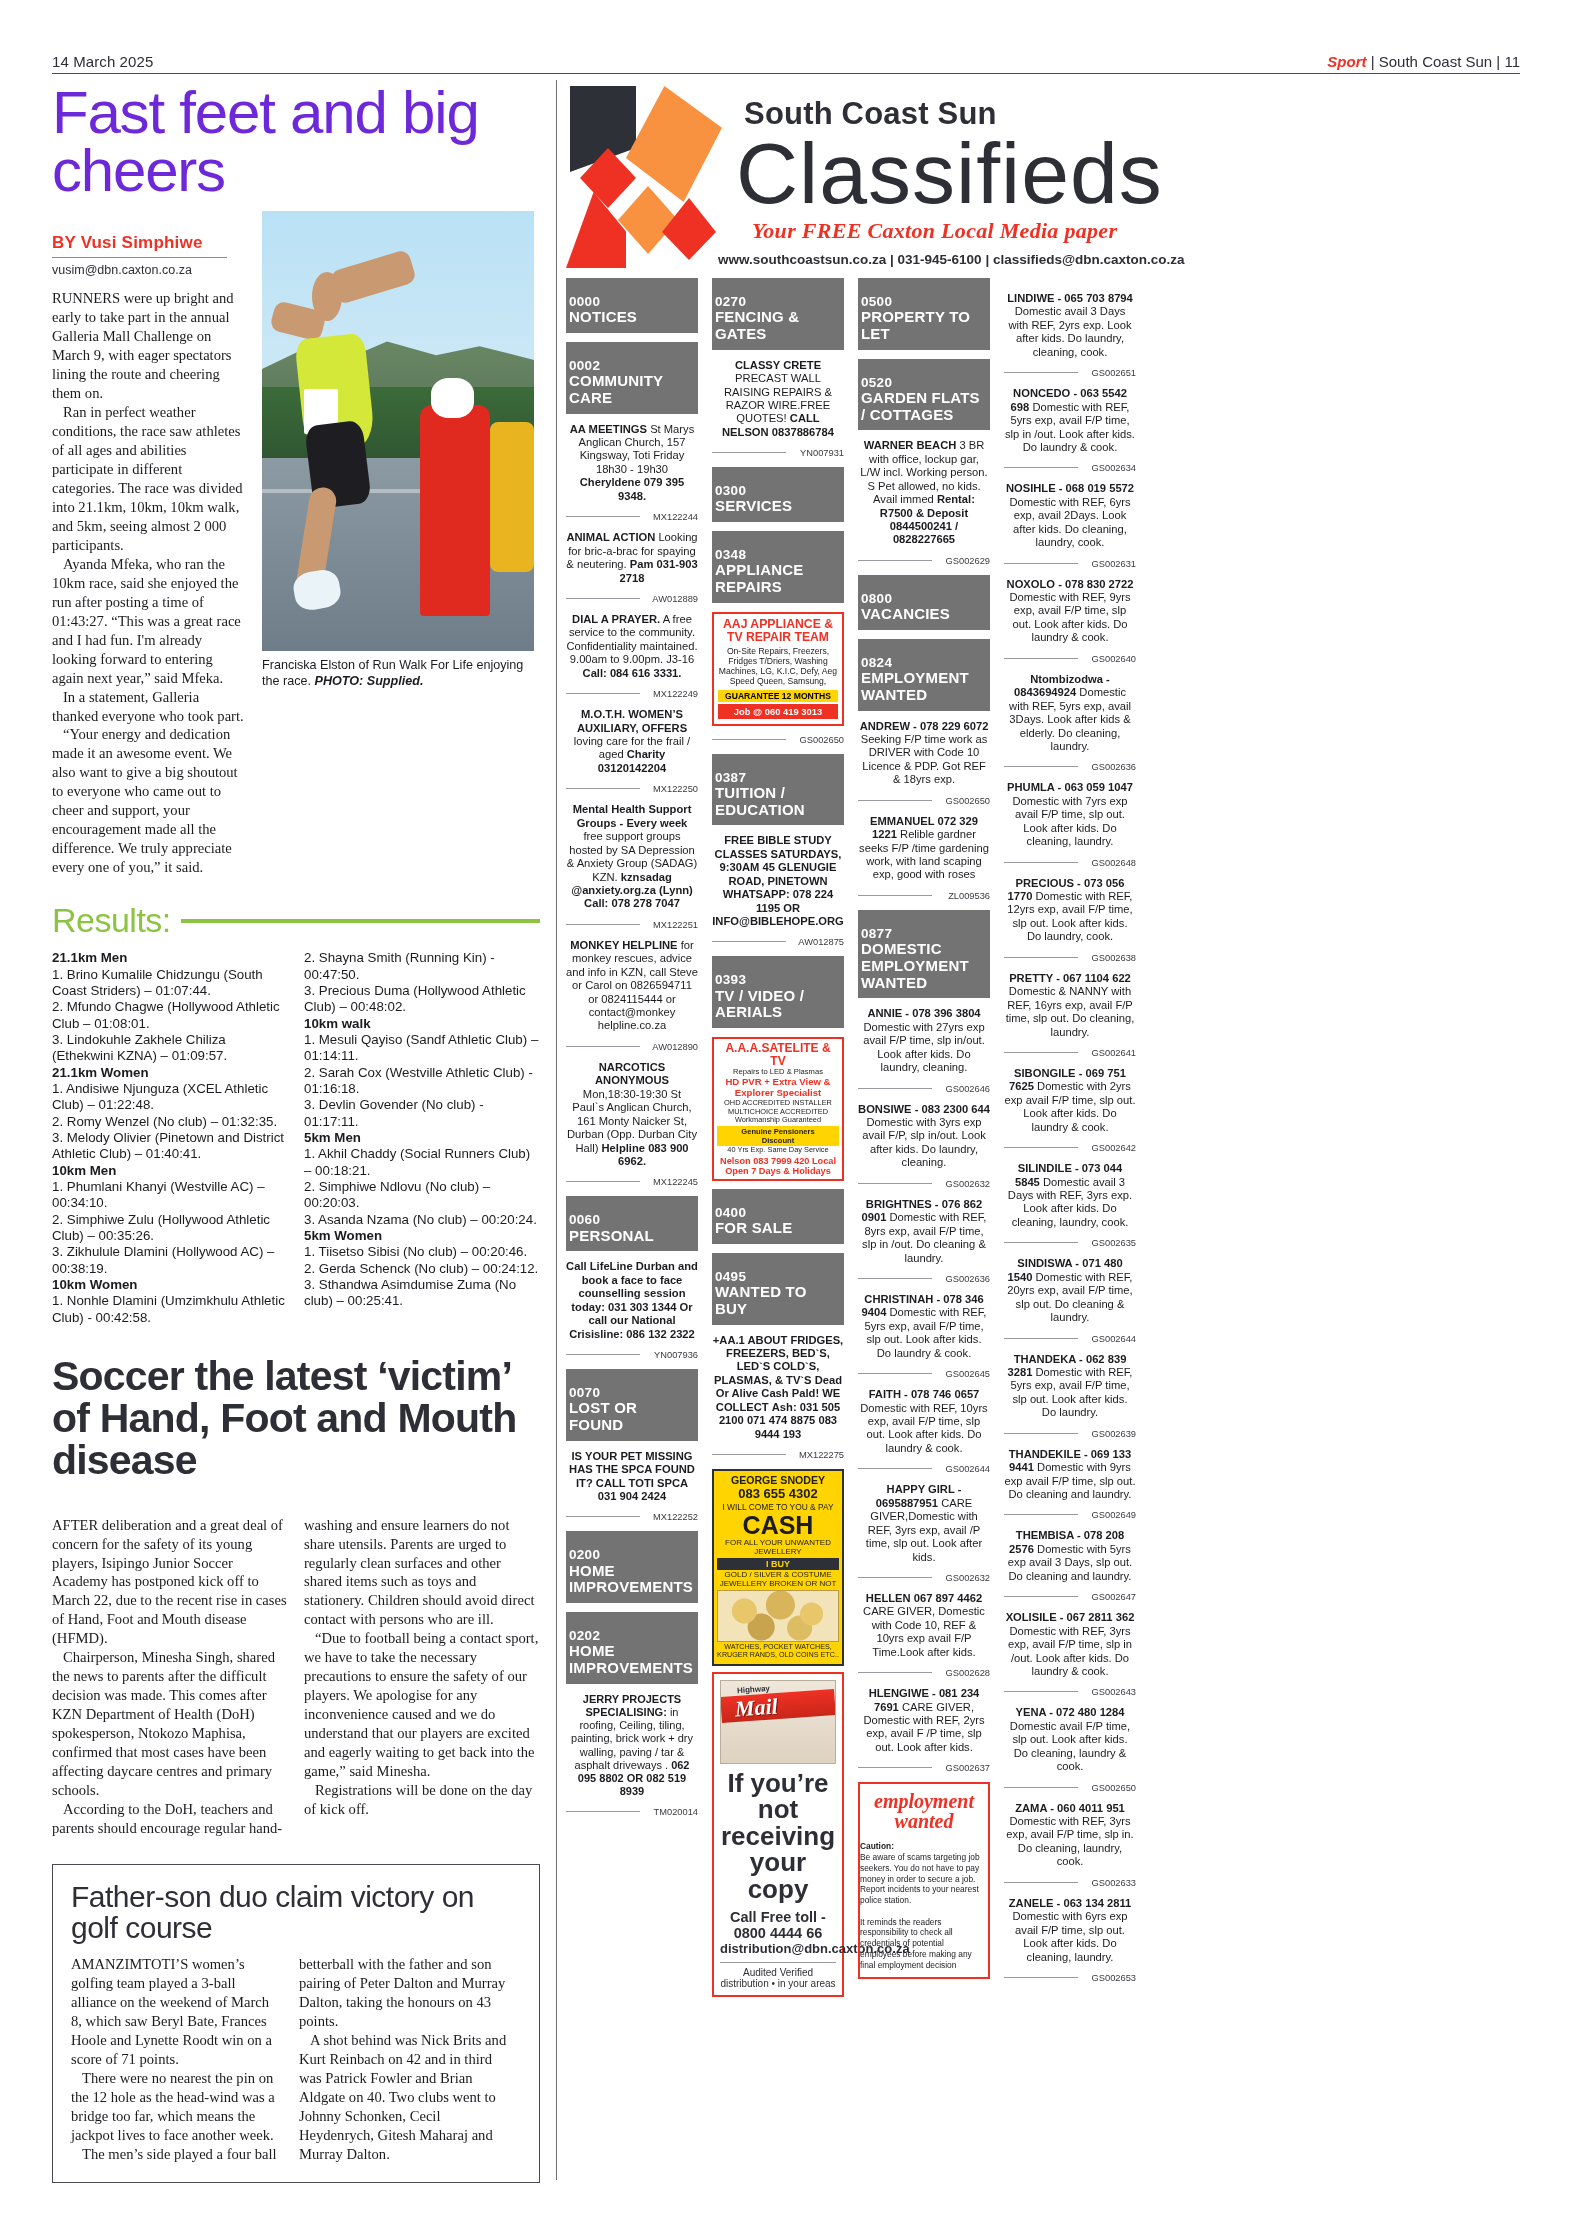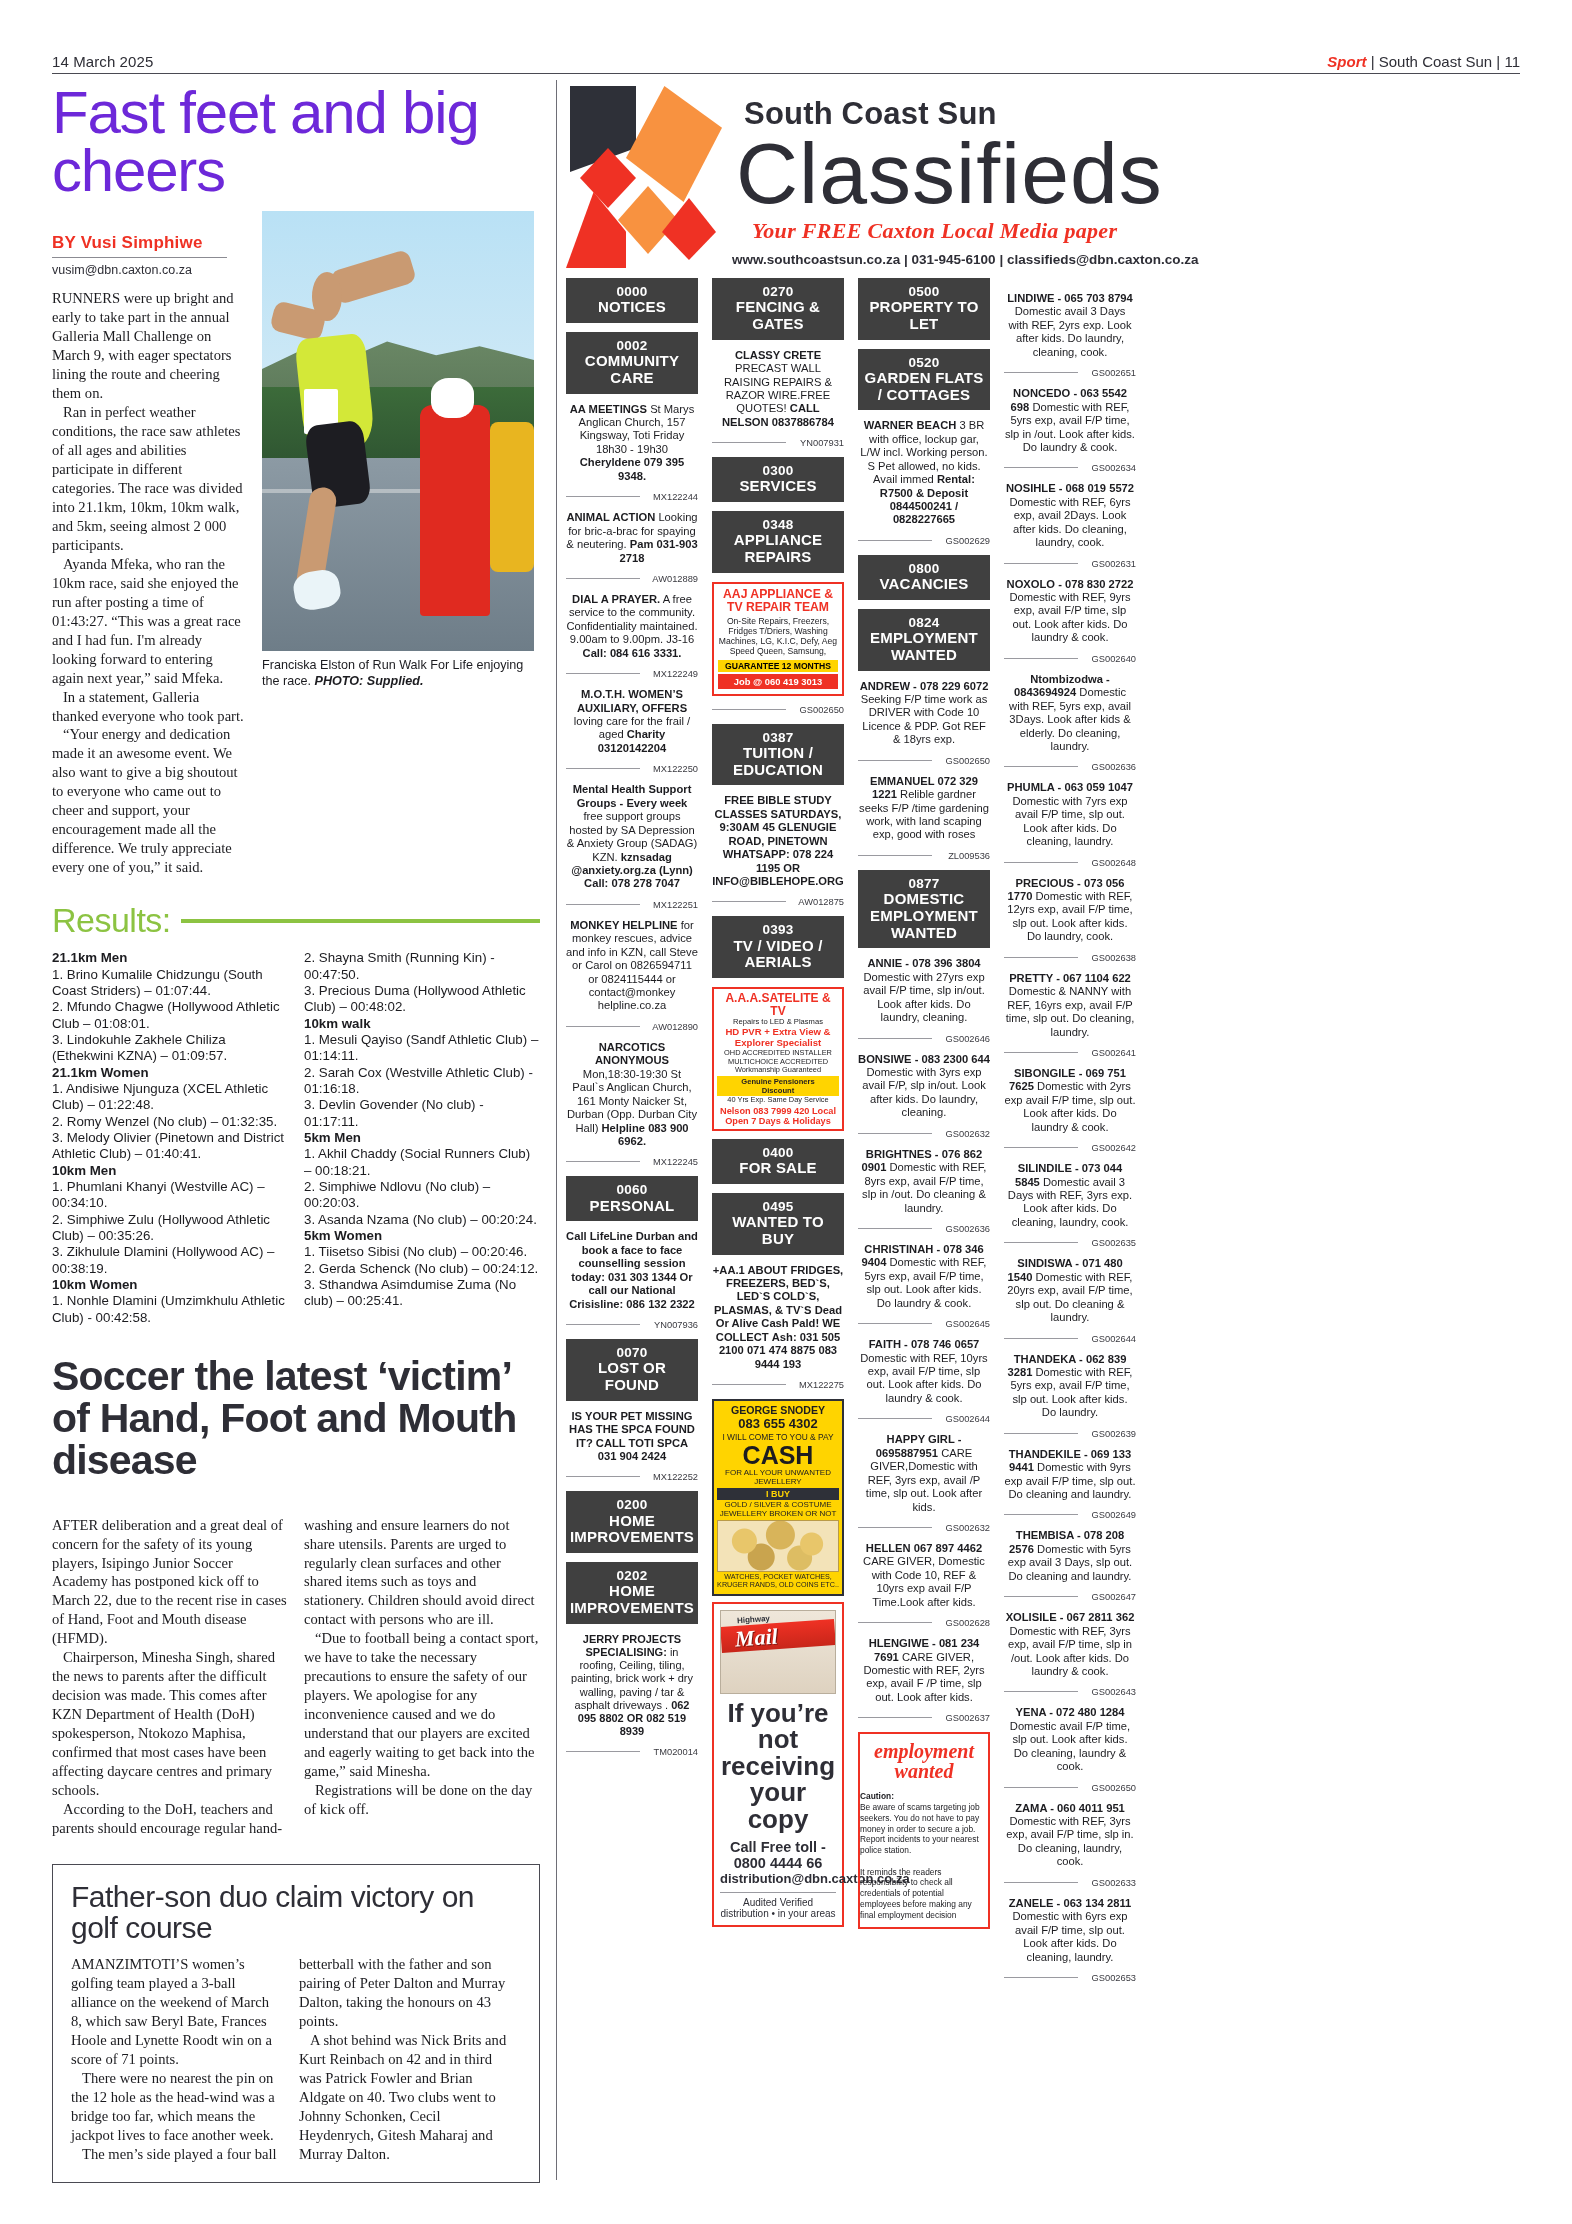--- a/index.html
+++ b/index.html
@@ -142,31 +142,31 @@
     position:absolute; left:170px; top:48px;
     font-family:"Liberation Sans Narrow","Liberation Sans", sans-serif;
     font-size:86px; color:#2e2e36; letter-spacing:1px; line-height:1;
   }
   .mh-tag {
     position:absolute; left:186px; top:136px;
     font-family:"Liberation Serif", serif; font-style:italic; font-weight:bold;
     font-size:22px; color:#ef3124; letter-spacing:.3px;
   }
   .mh-url {
-    position:absolute; left:166px; top:170px;
+    position:absolute; left:152px; top:170px;
     font-size:13.5px; font-weight:bold; color:#2e2e36;
   }
 
   .cls-cols { display:flex; gap:9px; margin-top:4px; }
   .cls-col { width:135px; }
 
   .cat {
-    background:#404040; color:#ffffff; text-align:center;
-    font-family:"Liberation Sans Narrow","Liberation Sans", sans-serif;
-    font-weight:bold; padding:6px 3px 7px 3px; margin:8px 0 9px 0;
+    background:#737373; color:#ffffff; 
+    font-family:"Liberation Sans Narrow","Liberation Sans", sans-serif;
+    font-weight:bold; padding:16px 3px 7px 3px; margin:8px 0 9px 0;
     line-height:1.12;
   }
   .cat .num { font-size:13.5px; display:block; letter-spacing:.3px; }
   .cat .nm  { font-size:15px; display:block; letter-spacing:.2px; }
   .cat.first { margin-top:2px; }
 
   .ad { font-size:11.2px; line-height:1.20; color:#1c1c20; text-align:center; margin-bottom:4px; }
   .ad .t { font-weight:bold; }
   .adref {
     font-size:9.3px; color:#3a3a40; text-align:right; margin:2px 0 9px 0;

